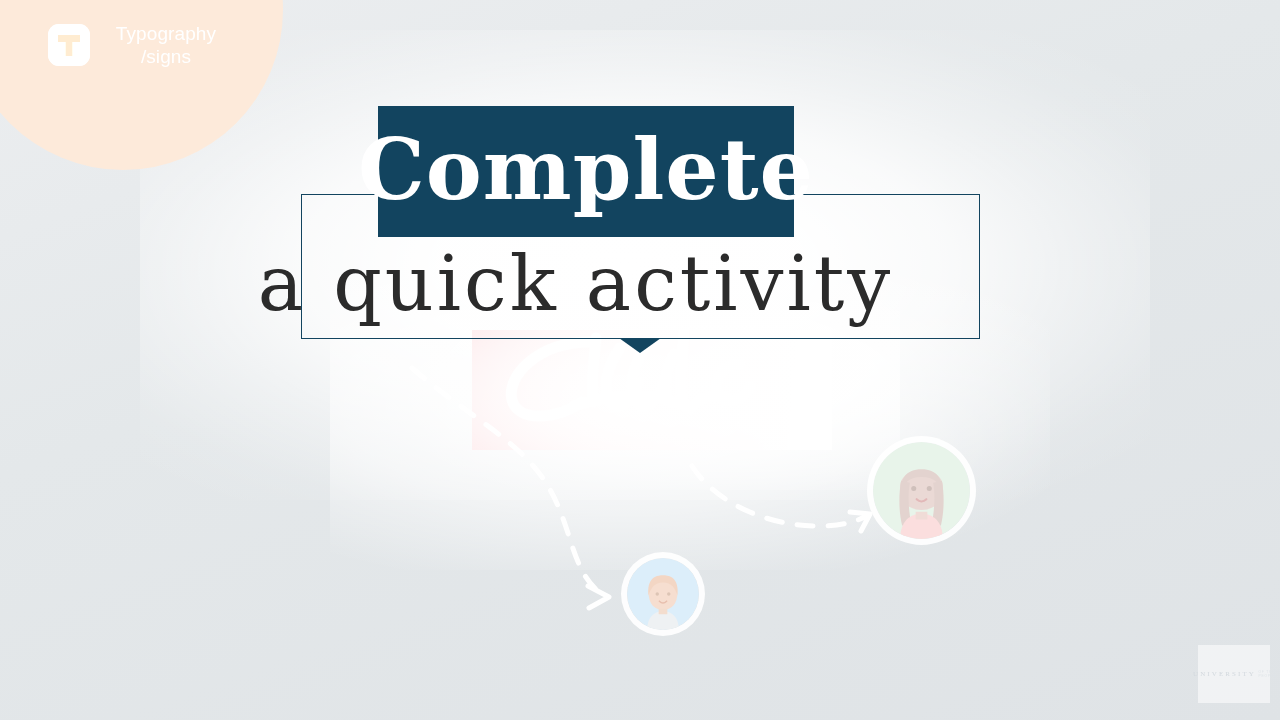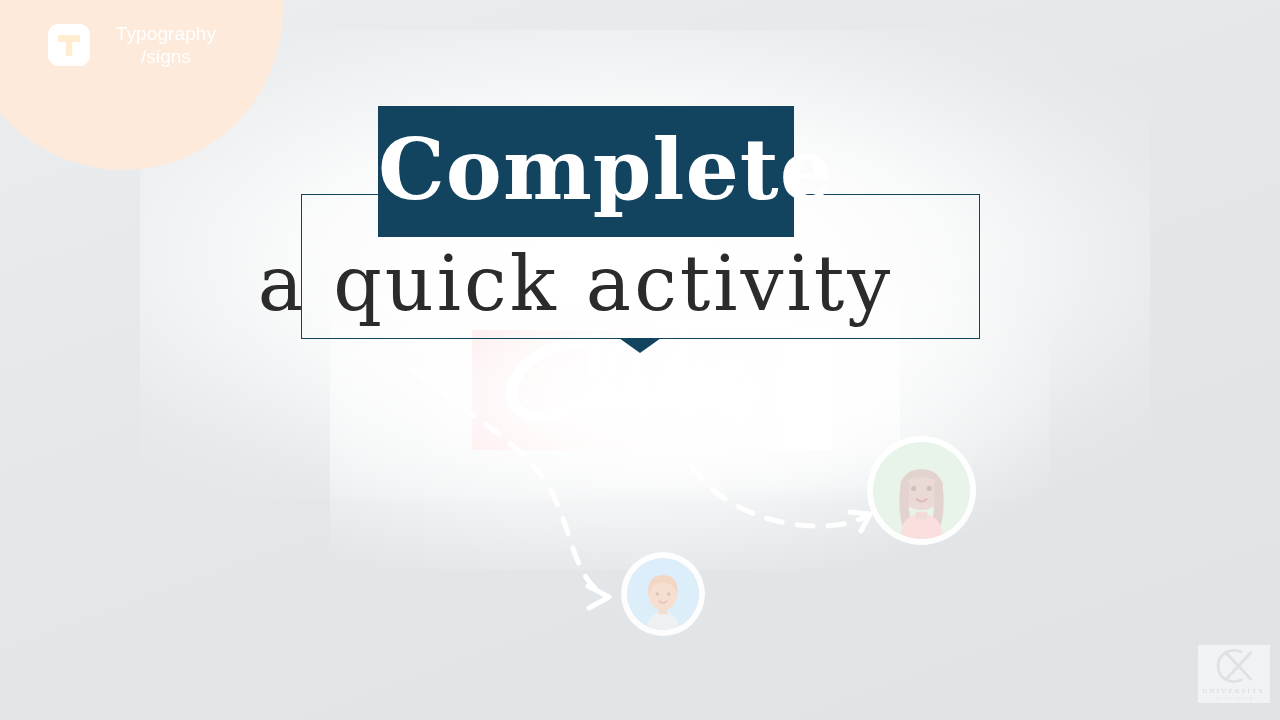--- a/index.html
+++ b/index.html
@@ -101,41 +101,41 @@
     width:0; height:0;
     border-left:21px solid transparent;
     border-right:21px solid transparent;
     border-top:15px solid #12445f;
   }
 
   
   .navy-band {
     position:absolute; left:378px; top:106px; width:416px; height:131px;
     background:#12445f;
-    display:flex; align-items:center; justify-content:flex-start;
+    display:flex; align-items:center; justify-content:center;
   }
   .headline-top {
     font-family:"DejaVu Serif", "Liberation Serif", serif;
     color:#ffffff; font-size:84px; line-height:84px; font-weight:700;
     letter-spacing:1px; white-space:nowrap;
     transform:translateY(-2px);
   }
   .headline-bottom {
     position:absolute; left:0; top:238px; width:1151px;
     text-align:center;
     font-family:"DejaVu Serif", "Liberation Serif", serif;
     color:#2b2b2b; font-size:76px; line-height:92px; font-weight:400;
     letter-spacing:3px; white-space:nowrap;
   }
 
   
   .uni-logo {
     position:absolute; left:1198px; top:645px; width:72px; height:58px;
     background:rgba(255,255,255,0.55);
-    display:flex; flex-direction:column; align-items:center; justify-content:center;
+    display:flex; align-items:center; justify-content:center;
     gap:2px;
   }
   .uni-mark { width:46px; height:38px; }
   .uni-name {
     font-size:7px; letter-spacing:2.1px; color:#d3d9de;
     font-family:"Liberation Serif", serif;
   }
   .uni-sub {
     font-size:3.4px; letter-spacing:.9px; color:#dfe4e8;
     font-family:"Liberation Sans", sans-serif; transform:scale(.96);

